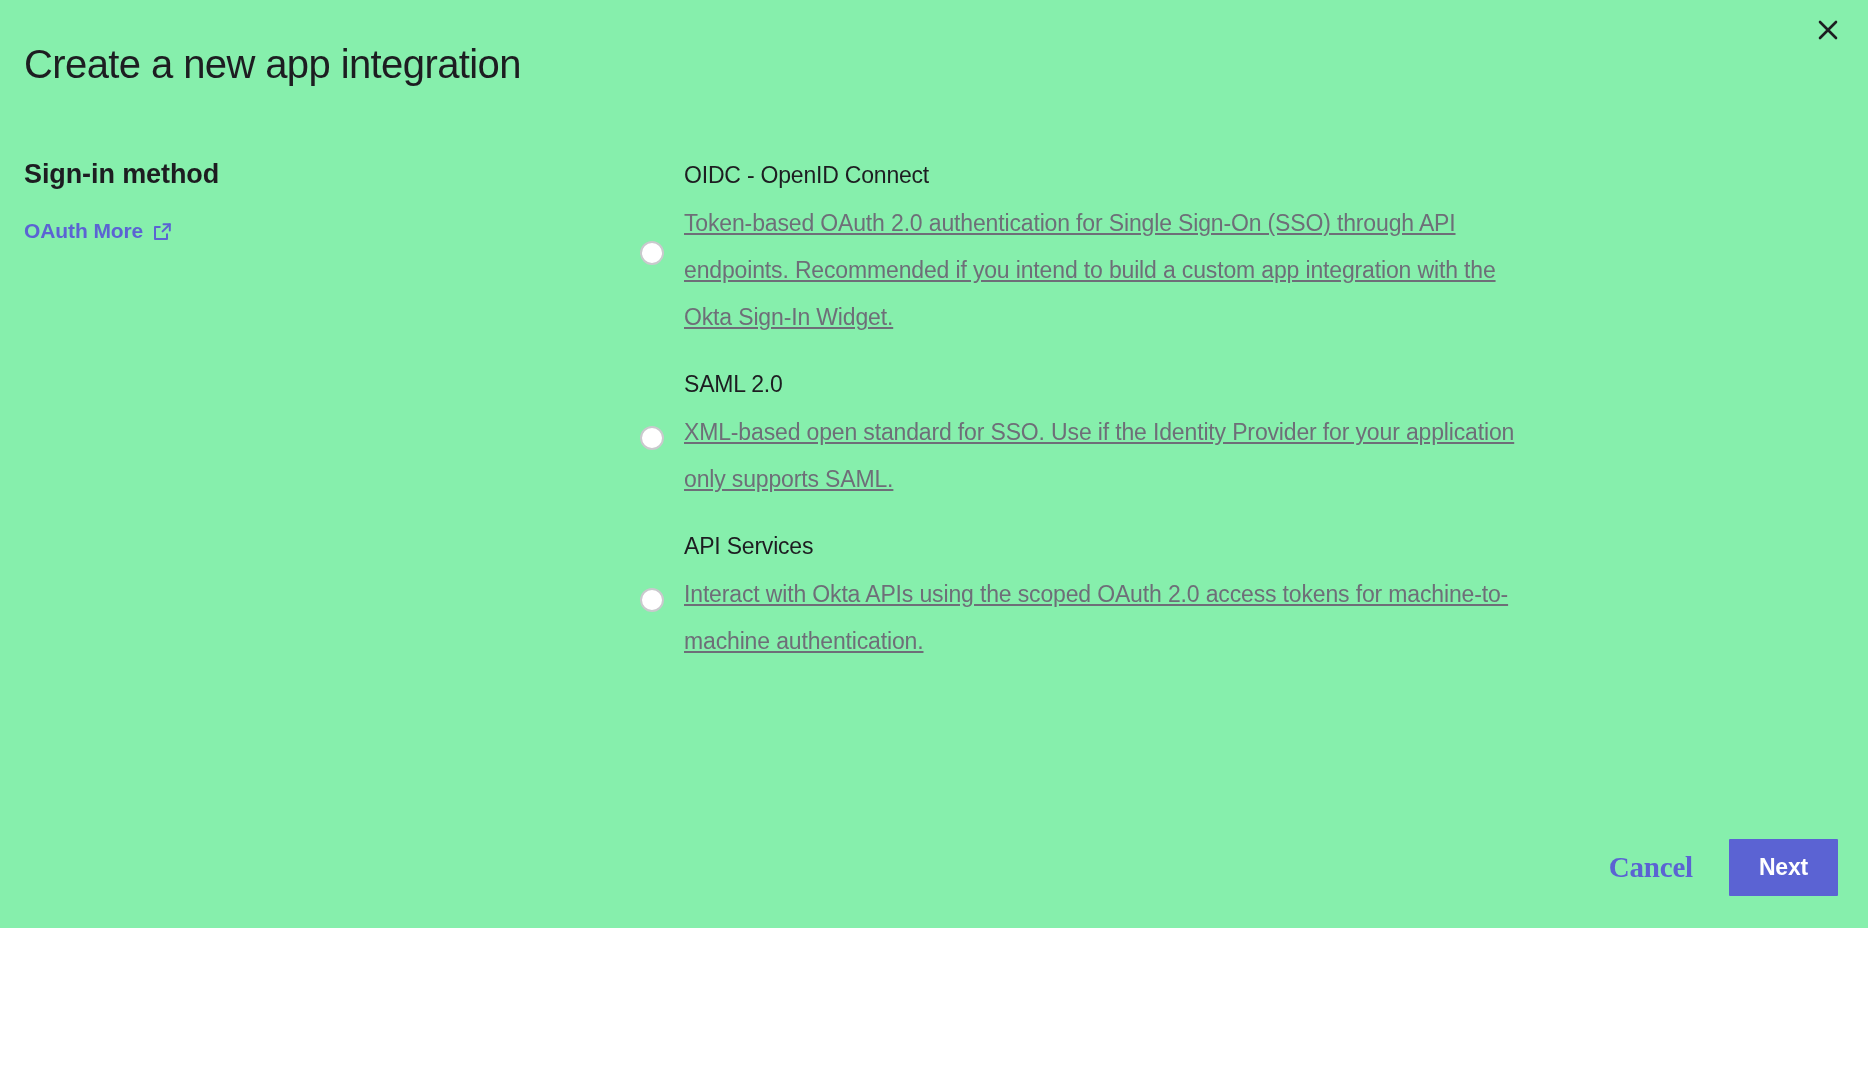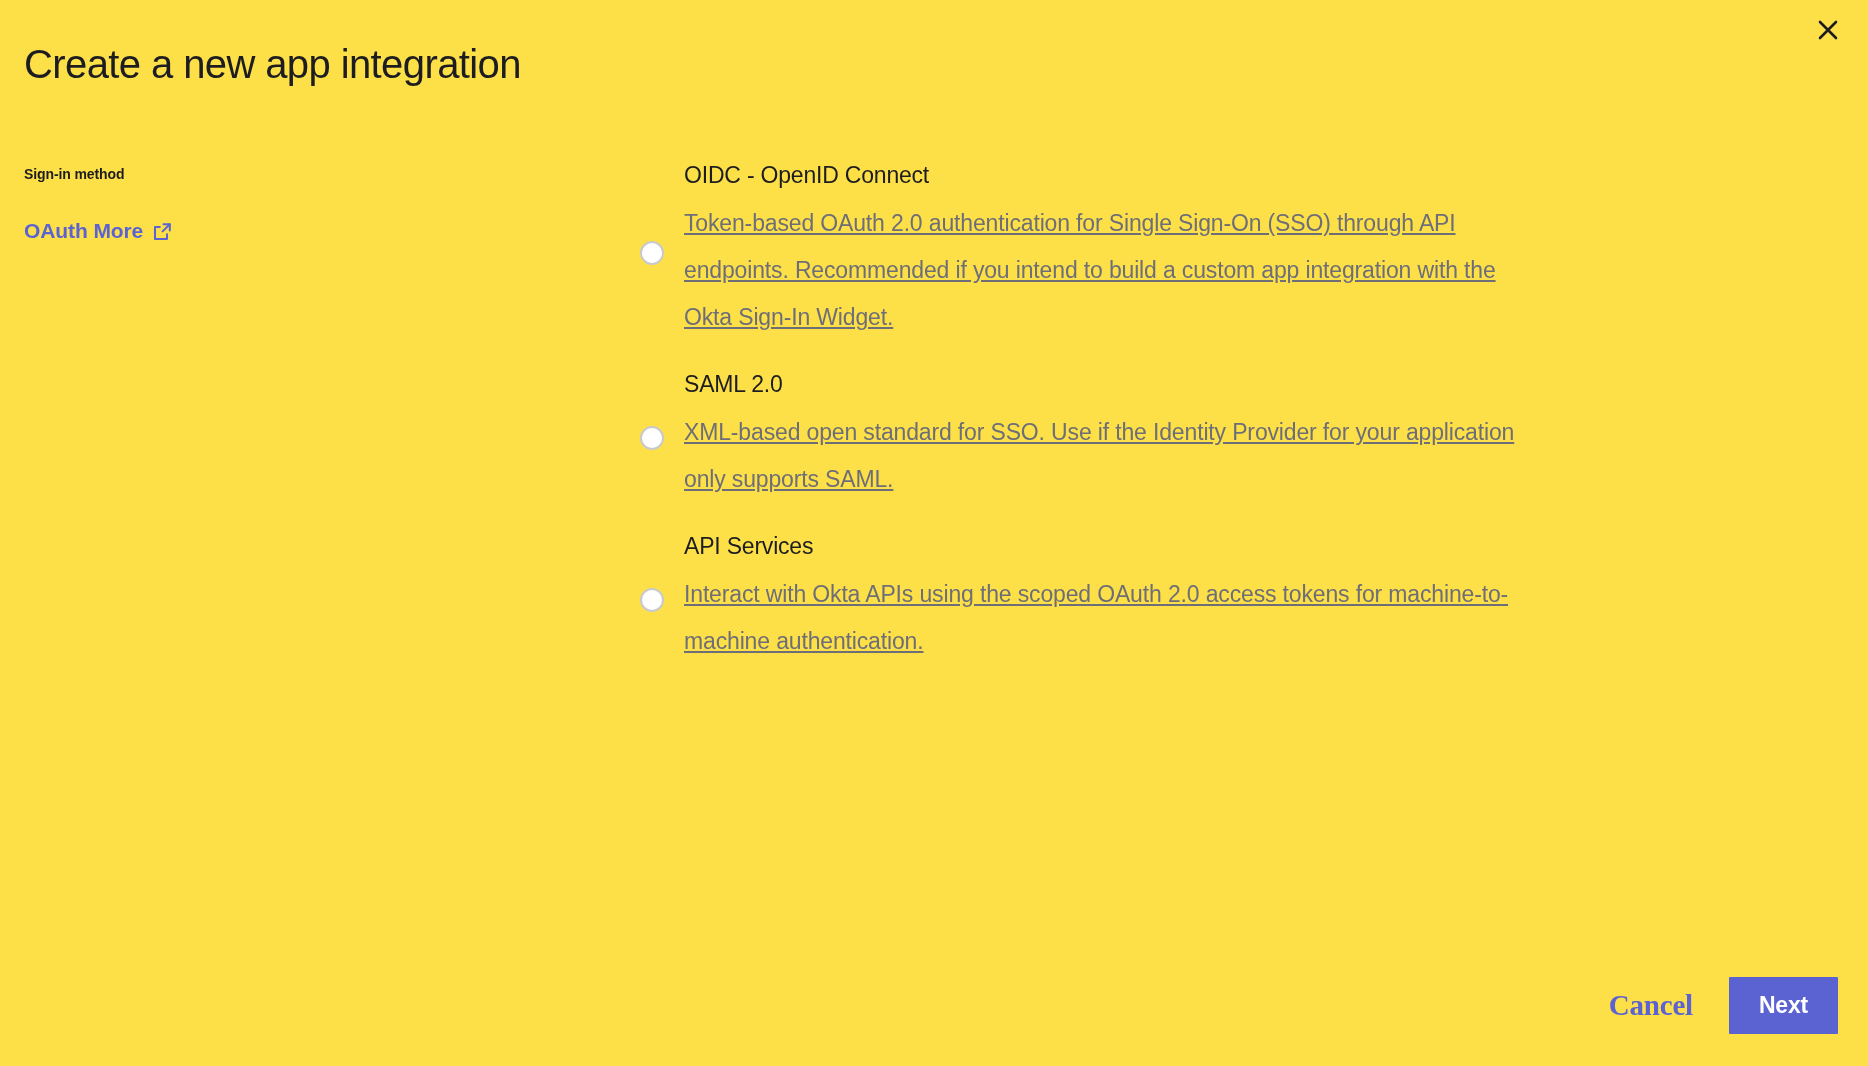--- a/index.html
+++ b/index.html
@@ -8,22 +8,22 @@
     width: 1868px;
     height: 1066px;
     background: #ffffff;
     font-family: "Liberation Sans", sans-serif;
     -webkit-font-smoothing: antialiased;
   }
 
   .dialog {
     position: relative;
     width: 1868px;
-    height: 1066px;
-    background: #fde047;
+    height: 928px;
+    background: #86efac;
     overflow: hidden;
   }
 
   
   .close-btn {
     position: absolute;
     top: 8px;
     right: 18px;
     width: 44px;
     height: 44px;
@@ -59,21 +59,21 @@
     align-items: flex-start;
   }
 
   .left-col {
     width: 640px;
     padding-left: 24px;
     flex: 0 0 640px;
   }
 
   .field-label {
-    font-size: 14px;
+    font-size: 27px;
     line-height: 28px;
     font-weight: 700;
     color: #1d1d21;
     letter-spacing: -0.1px;
   }
 
   .learn-more {
     display: inline-flex;
     align-items: center;
     gap: 9px;

